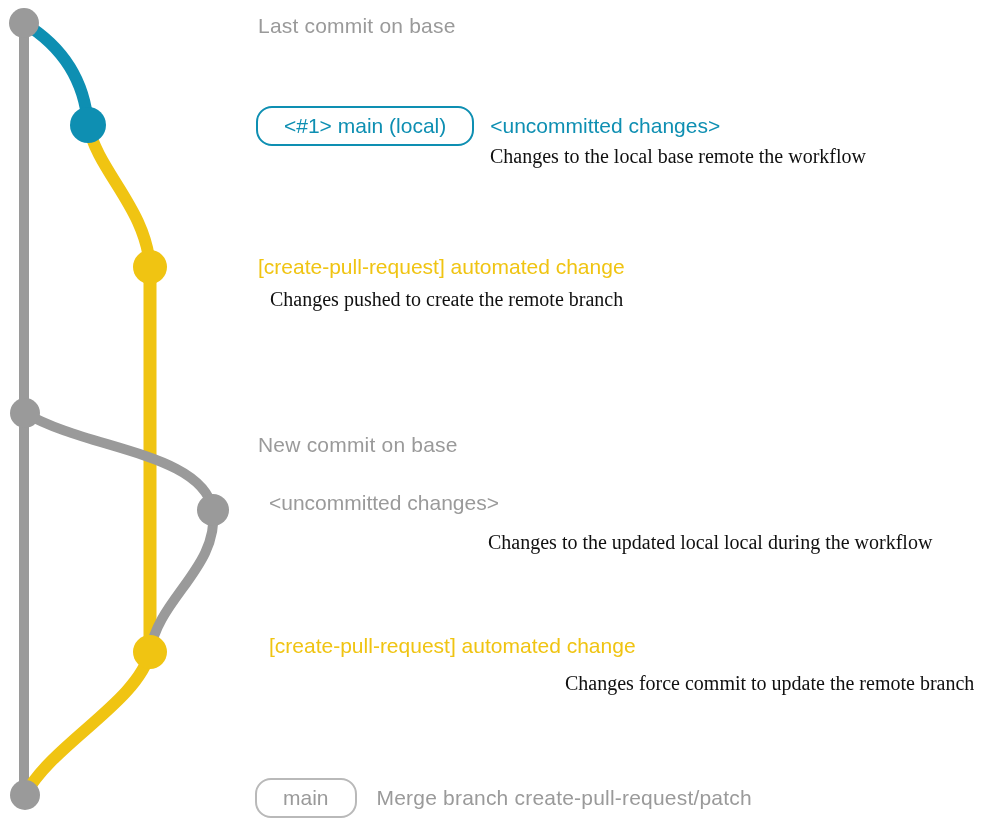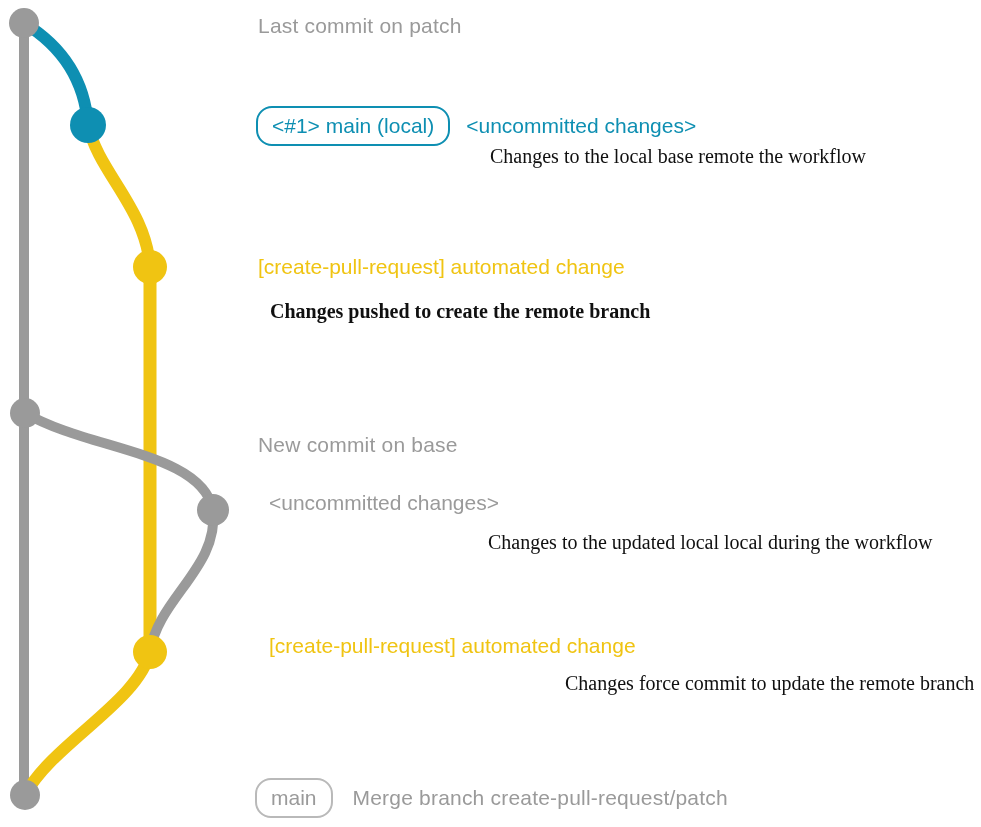--- a/index.html
+++ b/index.html
@@ -14,21 +14,21 @@
   html,body{width:981px;height:827px;background:var(--bg);
     font-family:"Liberation Sans", sans-serif;}
   body{position:relative;overflow:hidden;}
 
   .graph-svg{position:absolute;left:0;top:0;}
 
   .row{position:absolute;display:flex;align-items:center;}
   .plain-label{font-size:21px;color:var(--gray);letter-spacing:.2px;}
 
   .badge{display:inline-flex;align-items:center;justify-content:center;
-    border:2px solid;border-radius:16px;padding:5px 14px;
+    border:2px solid;border-radius:16px;padding:5px 26px;
     font-size:21px;line-height:1.25;white-space:nowrap;background:#fff;}
   .badge.blue{border-color:var(--blue);color:var(--blue);}
   .badge.grayb{border-color:var(--gray-border);color:var(--gray);}
   .badge.yellow{border-color:var(--yellow);color:var(--yellow);}
 
   .title{font-size:21px;white-space:nowrap;}
   .title.blue{color:var(--blue);}
   .title.gray{color:var(--gray);}
   .title.yellow{color:var(--yellow);}
 
@@ -54,33 +54,33 @@
   <circle cx="24" cy="23" r="15" fill="var(--gray)"></circle>
   <circle cx="88" cy="125" r="18" fill="var(--blue)"></circle>
   <circle cx="150" cy="267" r="17" fill="var(--yellow)"></circle>
   <circle cx="25" cy="413" r="15" fill="var(--gray)"></circle>
   <circle cx="213" cy="510" r="16" fill="var(--gray)"></circle>
   <circle cx="150" cy="652" r="17" fill="var(--yellow)"></circle>
   <circle cx="25" cy="795" r="15" fill="var(--gray)"></circle>
 </svg>
 
 <div class="row" style="left:258px;top:14px;">
-  <span class="plain-label">Last commit on patch</span>
+  <span class="plain-label">Last commit on base</span>
 </div>
 
 <div class="row" style="left:256px;top:106px;">
   <span class="badge blue">&lt;#1&gt; main (local)</span>
   <span class="title blue" style="margin-left:16px;">&lt;uncommitted changes&gt;</span>
 </div>
 <div class="caption" style="left:490px;top:145px;">Changes to the local base remote the workflow</div>
 
 <div class="row" style="left:258px;top:255px;">
   <span class="title yellow">[create-pull-request] automated change</span>
 </div>
-<div class="caption" style="left:270px;top:300px;font-weight:bold;">Changes pushed to create the remote branch</div>
+<div class="caption" style="left:270px;top:288px;">Changes pushed to create the remote branch</div>
 
 <div class="row" style="left:258px;top:400px;margin-top:33px;">
   <span class="plain-label">New commit on base</span>
 </div>
 
 <div class="row" style="left:253px;top:491px;">
   <span class="title gray" style="margin-left:16px;">&lt;uncommitted changes&gt;</span>
 </div>
 <div class="caption" style="left:488px;top:531px;">Changes to the updated local local during the workflow</div>
 

